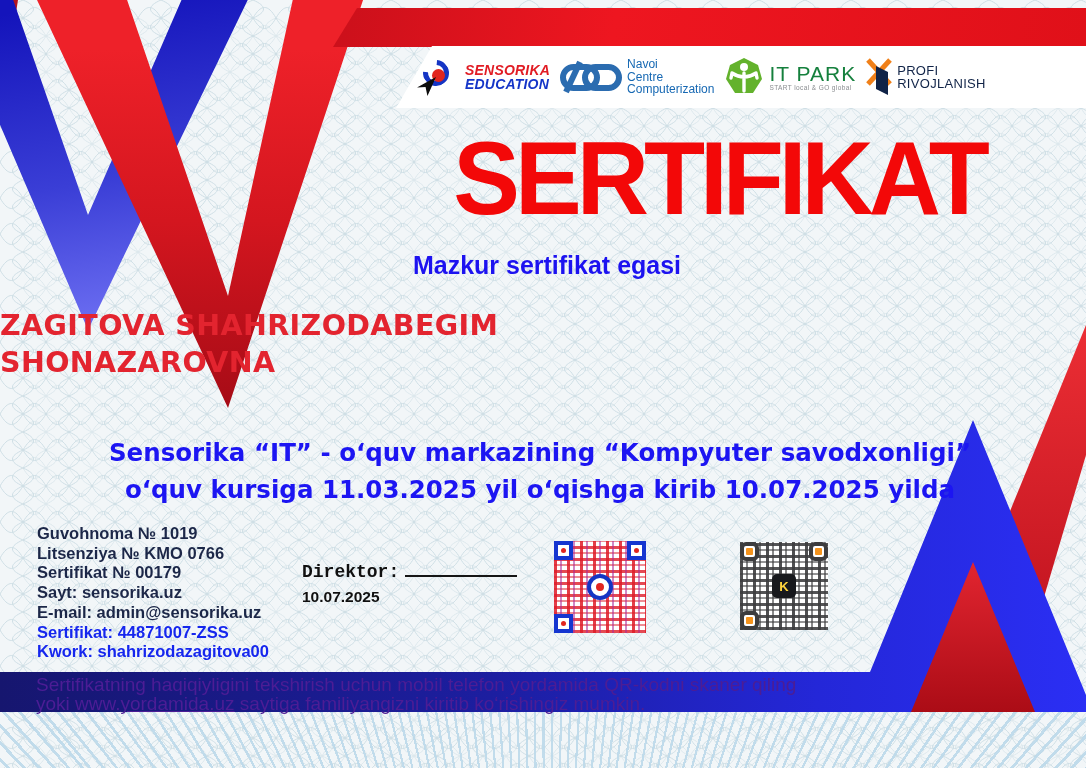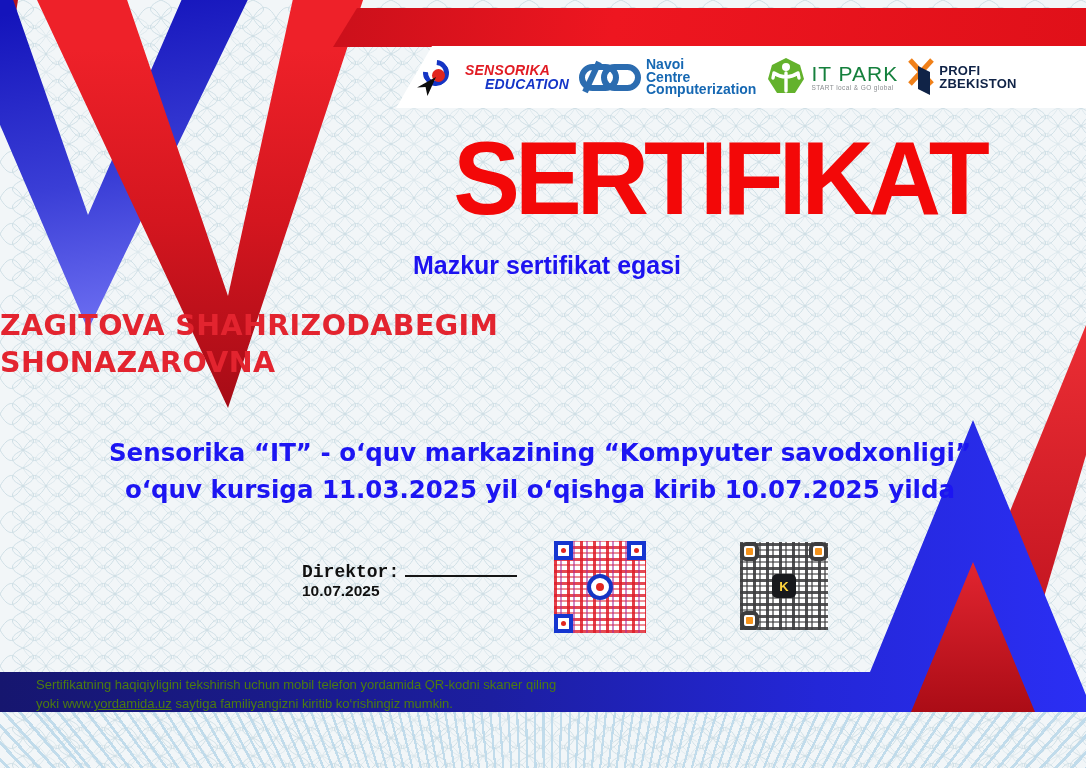--- a/index.html
+++ b/index.html
@@ -45,48 +45,48 @@
   .logo{display:flex;align-items:center;gap:5px;}
   
   .sn-icon{position:relative;width:44px;height:44px;flex:0 0 auto;}
   .sn-ring{position:absolute;left:7px;top:5px;width:26px;height:26px;border-radius:50%;
     border:5px solid #1535c4;border-left-color:transparent;transform:rotate(50deg);}
   .sn-dot{position:absolute;left:16px;top:14px;width:13px;height:13px;border-radius:50%;background:#e1251f;}
   .sn-arrow{position:absolute;left:1px;top:22px;width:19px;height:19px;background:#0d0d0d;
     clip-path:polygon(0 55%,100% 0,55% 100%,45% 52%);}
   .sn-text{line-height:14px;font-style:italic;font-weight:900;font-size:14px;letter-spacing:.2px;
     text-shadow:0 0 1px #fff;}
-  .sn-l1{color:#e11c24;} .sn-l2{color:#1535c8;margin-left:20px;}
+  .sn-l1{color:#e11c24;} .sn-l2{color:#1535c8;}
   
   .min-text{font-family:"Liberation Serif",serif;font-weight:700;font-size:8.5px;line-height:10px;color:#1d3f86;letter-spacing:.2px;}
   
-  .ncc-text{font-weight:700;font-size:14px;line-height:12.5px;color:#1668b3;}
+  .ncc-text{font-weight:400;font-size:12px;line-height:12.5px;color:#1668b3;}
   
   .itp-name{font-weight:400;font-size:21px;color:#15803d;letter-spacing:1px;line-height:20px;}
   .itp-tag{font-size:6.5px;color:#8a8d90;letter-spacing:.4px;}
   
-  .pf-text{font-weight:700;font-size:13px;line-height:13.5px;color:#102347;letter-spacing:.3px;}
+  .pf-text{font-weight:400;font-size:13px;line-height:13.5px;color:#102347;letter-spacing:.3px;}
 
   
   .title{left:352px;top:128px;width:734px;z-index:6;text-align:center;color:#f30808;
     font-weight:900;font-size:100px;line-height:100px;letter-spacing:-5px;transform:scaleY(1.04);}
   .subtitle{left:4px;top:251px;width:1086px;z-index:6;text-align:center;color:#1c12f0;
     font-weight:700;font-size:25px;}
   .name{left:0;top:307px;width:1060px;z-index:6;text-align:left;color:#e3242f;
     font-family:"DejaVu Sans",sans-serif;font-weight:800;font-size:28.5px;line-height:37px;letter-spacing:.4px;}
   .bodytext{left:0;top:414px;width:1080px;z-index:6;text-align:center;color:#1c15f2;
     font-family:"DejaVu Sans",sans-serif;font-weight:700;font-size:24.5px;line-height:37px;margin-top:20px;}
 
   
   .details{left:37px;top:524px;z-index:6;font-weight:700;font-size:16.5px;line-height:19.7px;color:#1c2748;}
   .details .blue{color:#1526ee;}
   .sig{left:302px;top:562px;z-index:6;color:#101010;}
   .sig-row{font-weight:700;font-size:18px;font-family:Liberation Mono, monospace;}
   .sig-line{display:inline-block;width:112px;border-bottom:2px solid #151515;height:14px;margin-left:6px;}
-  .sig-date{font-weight:700;font-size:15.5px;}
+  .sig-date{font-weight:700;font-size:15.5px;margin-top:6px;}
 
   
   .qr{z-index:6;background-color:#fff;padding:5px;}
   .qr-left{left:549px;top:536px;width:102px;height:102px;
     background-image:
       repeating-linear-gradient(90deg,rgba(222,28,40,.85) 0 3px,rgba(255,255,255,0) 3px 6px,rgba(170,40,150,.55) 6px 8px,rgba(255,255,255,0) 8px 13px),
       repeating-linear-gradient(0deg,rgba(222,28,40,.8) 0 3px,rgba(255,255,255,0) 3px 7px,rgba(222,28,40,.5) 7px 9px,rgba(255,255,255,0) 9px 12px);
     background-origin:content-box;background-clip:content-box;}
   .qr-right{left:735px;top:537px;width:98px;height:98px;
     background-image:
@@ -97,21 +97,21 @@
   .fnd-b{border:4px solid #1535d0;} .fnd-b::after{content:"";position:absolute;left:3px;top:3px;width:5px;height:5px;border-radius:50%;background:#e1251f;}
   .fnd-k{border:4px solid #3c3c3e;border-radius:6px;} .fnd-k::after{content:"";position:absolute;left:2px;top:2px;width:7px;height:7px;background:#f5941e;border-radius:1px;}
   .tl{left:5px;top:5px;} .tr{right:5px;top:5px;} .bl{left:5px;bottom:5px;}
   .qr-c{position:absolute;left:50%;top:50%;transform:translate(-50%,-50%);}
   .qc-sens{width:26px;height:26px;border-radius:50%;background:#fff;border:4px solid #1535c4;}
   .qc-sens::after{content:"";position:absolute;left:5px;top:5px;width:8px;height:8px;border-radius:50%;background:#e1251f;}
   .qc-k{width:24px;height:24px;border-radius:5px;background:#17181c;color:#ffd43d;
     font-weight:700;font-size:13px;display:flex;align-items:center;justify-content:center;}
 
   
-  .footer-text{left:36px;top:675px;z-index:6;color:#4d7c0f;font-size:13px;line-height:19px;}
+  .footer-text{left:36px;top:675px;z-index:6;color:#4c1d95;font-size:19px;line-height:19px;}
   .footer-text .u{text-decoration:underline;}
 </style>
 </head>
 <body>
 
 <div id="page">
 
   <svg id="guilloche" width="1086" height="768">
     <defs>
       <pattern id="net" width="46" height="36" patternUnits="userSpaceOnUse">
@@ -171,36 +171,45 @@
         <div class="itp-tag">START local &amp; GO global</div>
       </span>
     </div>
     <div class="logo">
       <svg width="26" height="38" viewBox="0 0 26 38">
         <path d="M2,2 L24,26 M24,2 L2,26" stroke="#f08019" stroke-width="5"></path>
         <path d="M10,8 L22,14 L22,37 L10,31 Z" fill="#102347"></path>
       </svg>
       <span class="pf-text">
         <div>PROFI</div>
-        <div>ZBEKISTON</div>
+        <div>RIVOJLANISH</div>
       </span>
     </div>
   </div>
 
   <div class="abs title">SERTIFIKAT</div>
   <div class="abs subtitle">Mazkur sertifikat egasi</div>
   <div class="abs name">
     <div>ZAGITOVA SHAHRIZODABEGIM</div>
     <div>SHONAZAROVNA</div>
   </div>
   <div class="abs bodytext">
     <div>Sensorika “IT” - o‘quv markazining “Kompyuter savodxonligi”</div>
     <div>o‘quv kursiga 11.03.2025 yil o‘qishga kirib 10.07.2025 yilda</div>
   </div>
 
+  <div class="abs details">
+    <div>Guvohnoma № 1019</div>
+    <div>Litsenziya № KMO 0766</div>
+    <div>Sertifikat № 00179</div>
+    <div>Sayt: sensorika.uz</div>
+    <div>E-mail: admin@sensorika.uz</div>
+    <div class="blue">Sertifikat: 44871007-ZSS</div>
+    <div class="blue">Kwork: shahrizodazagitova00</div>
+  </div>
 
   <div class="abs sig">
     <div class="sig-row">
       <span>Direktor:</span><span class="sig-line"></span>
     </div>
     <div class="sig-date">10.07.2025</div>
   </div>
 
   <div class="abs qr qr-left">
     <span class="fnd fnd-b tl"></span>

